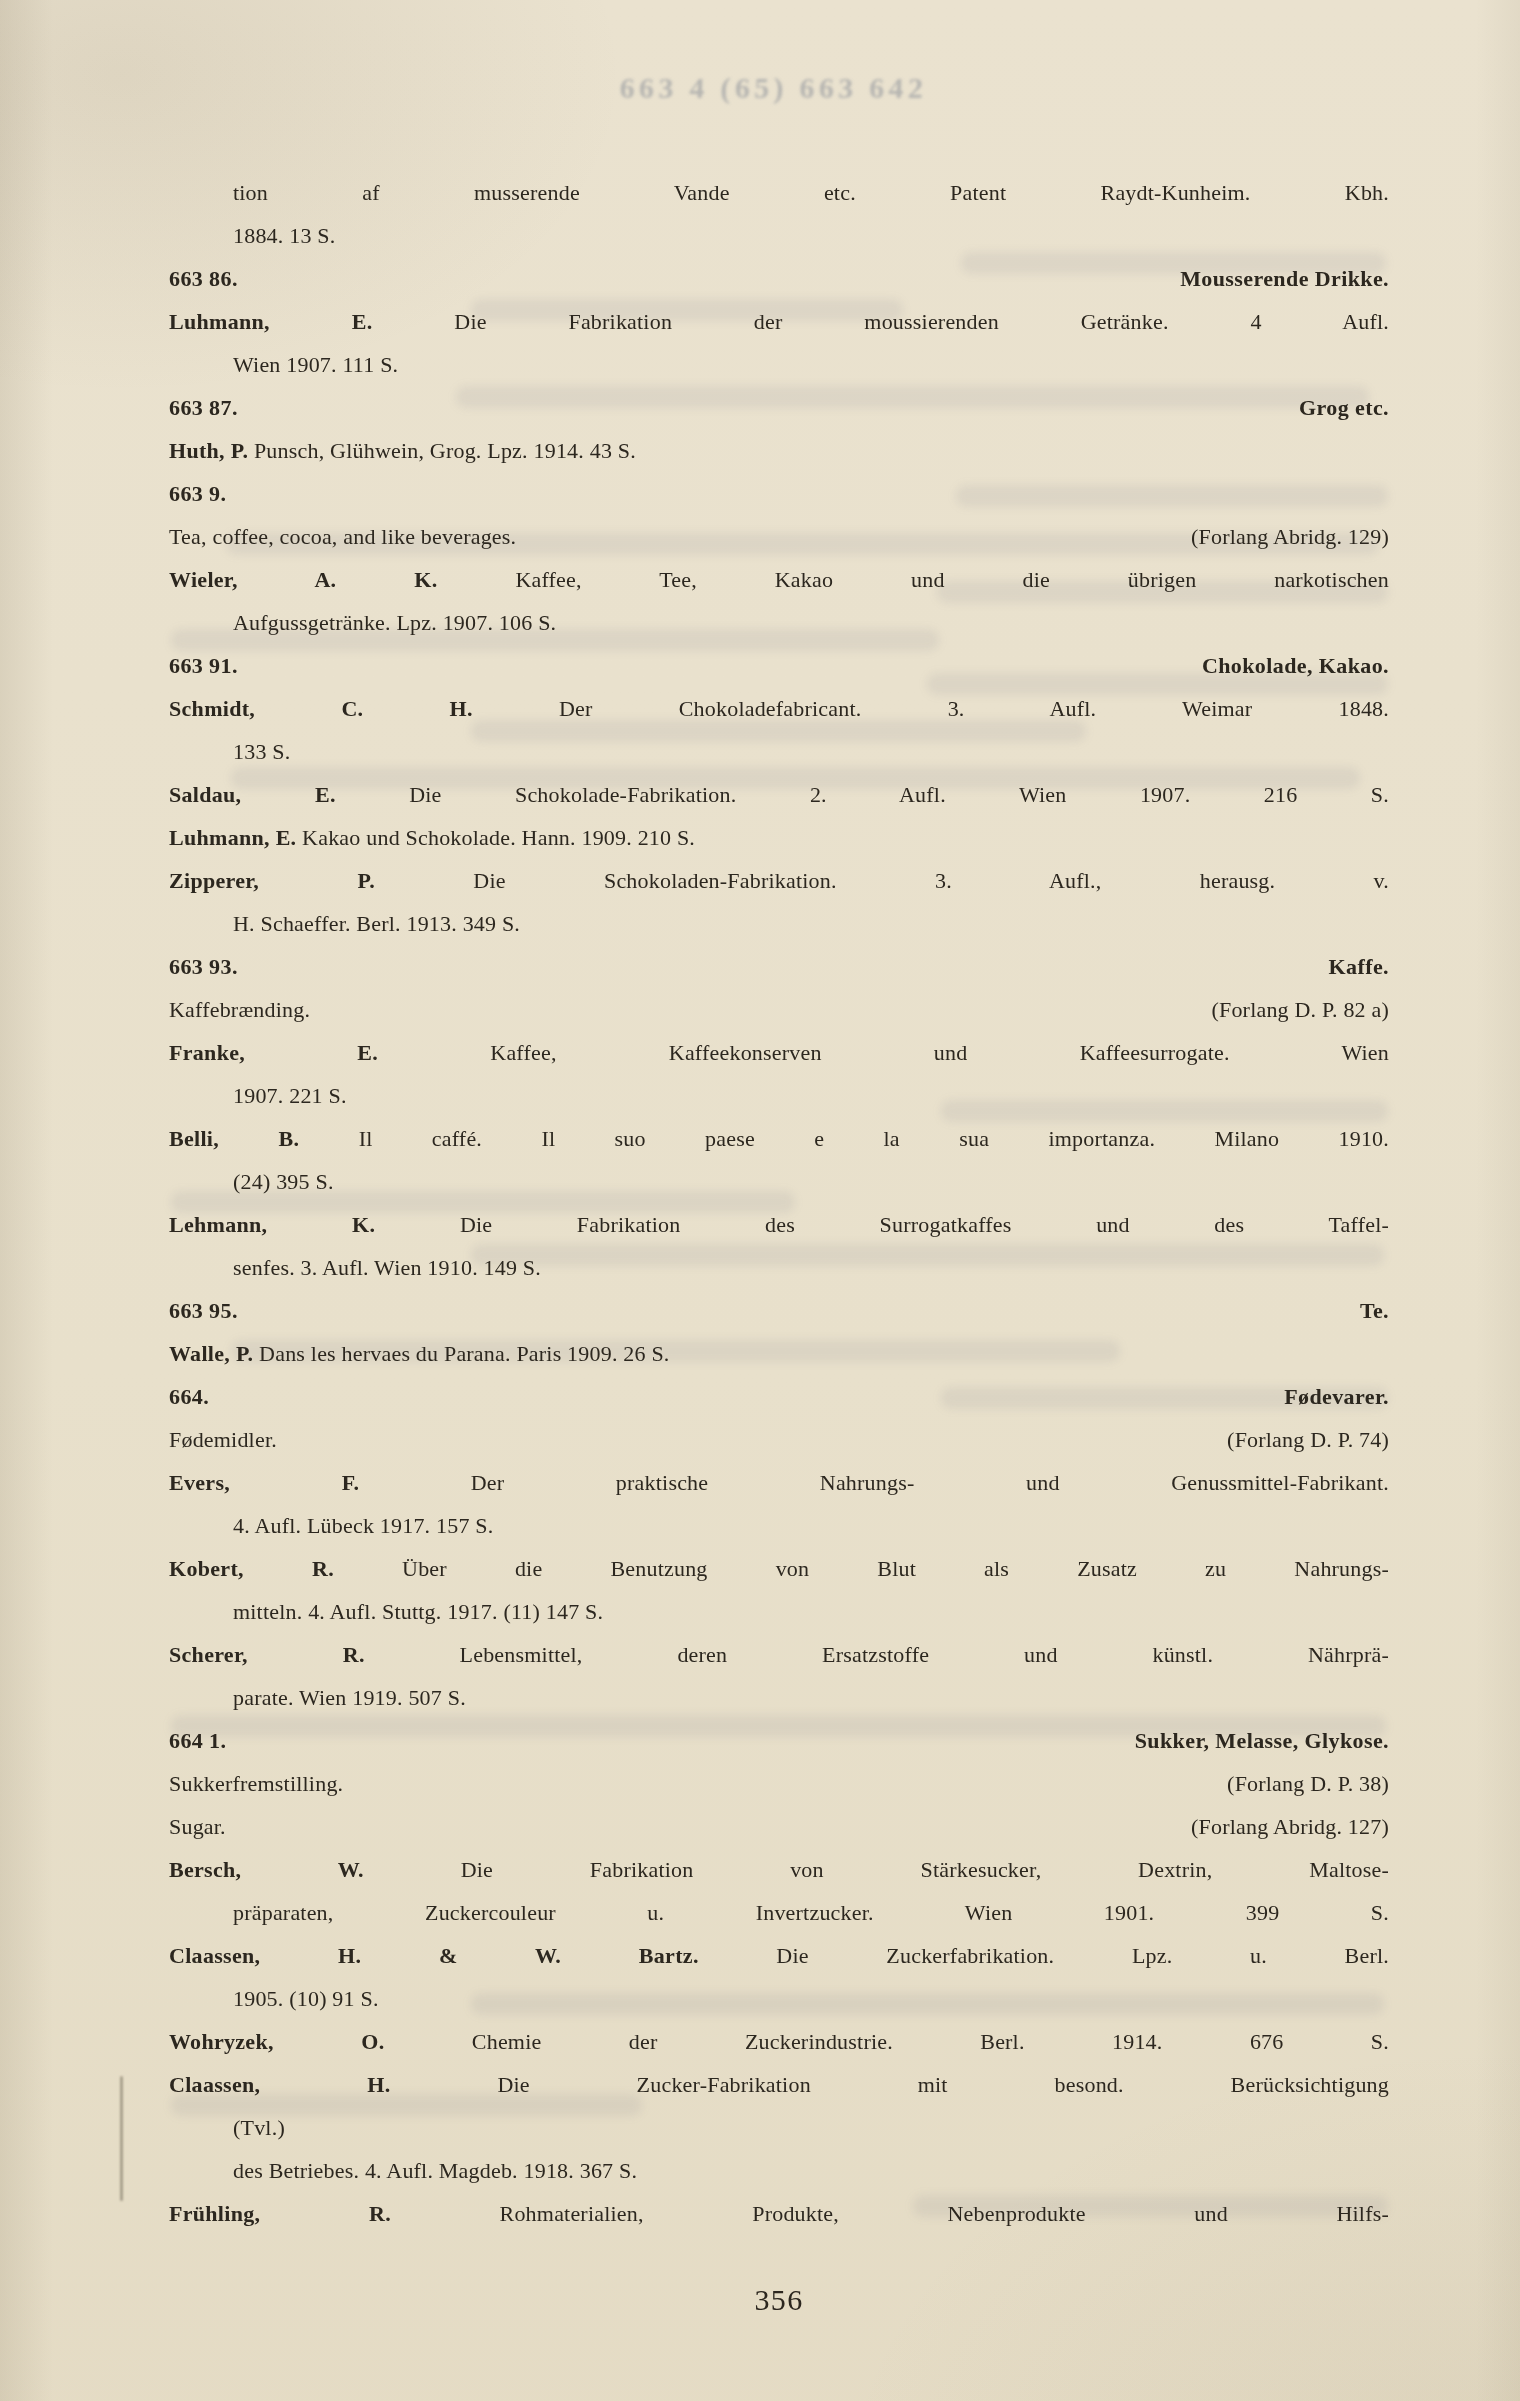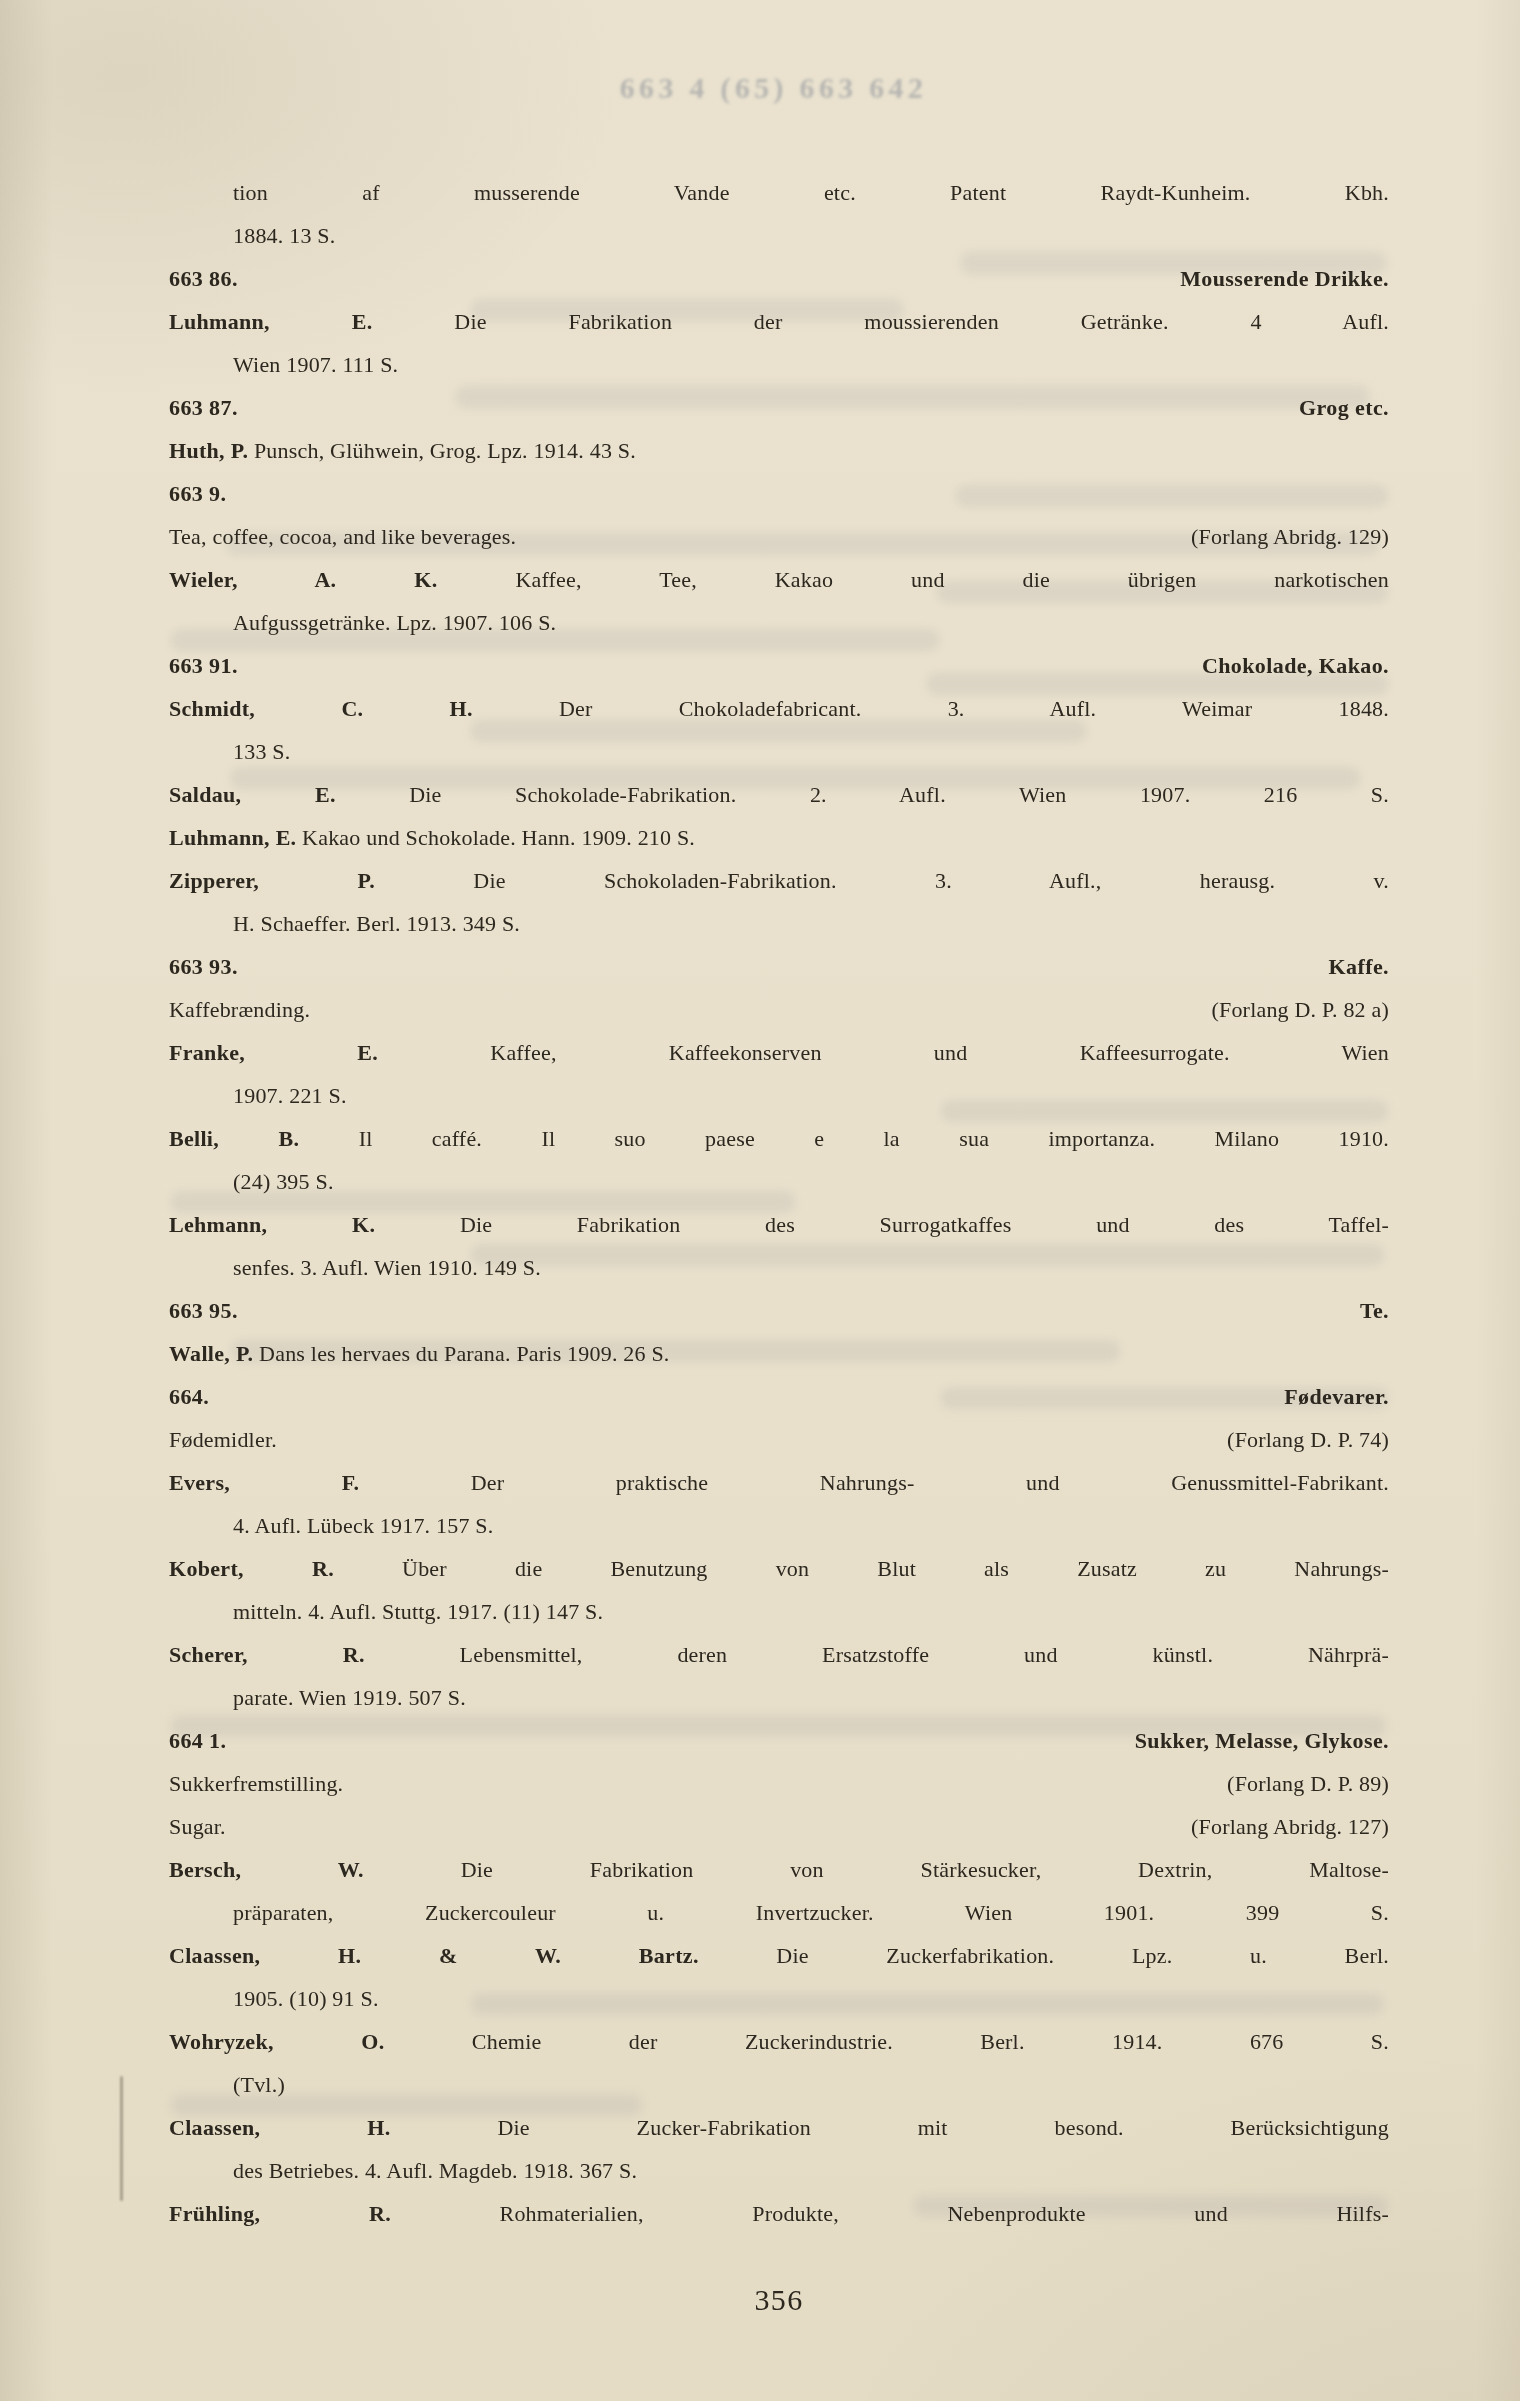--- a/index.html
+++ b/index.html
@@ -141,32 +141,32 @@
       <div class="line full"><b>Kobert, R.</b> Über die Benutzung von Blut als Zusatz zu Nahrungs-</div>
       <div class="line indent">mitteln. 4. Aufl. Stuttg. 1917. (11) 147 S.</div>
       <div class="line full"><b>Scherer, R.</b> Lebensmittel, deren Ersatzstoffe und künstl. Nährprä-</div>
       <div class="line indent">parate. Wien 1919. 507 S.</div>
       <div class="line flexline section">
         <span>664 1.</span>
         <span>Sukker, Melasse, Glykose.</span>
       </div>
       <div class="line flexline crossref">
         <span>Sukkerfremstilling.</span>
-        <span>(Forlang D. P. 89)</span>
+        <span>(Forlang D. P. 38)</span>
       </div>
       <div class="line flexline crossref">
         <span>Sugar.</span>
         <span>(Forlang Abridg. 127)</span>
       </div>
       <div class="line full"><b>Bersch, W.</b> Die Fabrikation von Stärkesucker, Dextrin, Maltose-</div>
       <div class="line full indent">präparaten, Zuckercouleur u. Invertzucker. Wien 1901. 399 S.</div>
       <div class="line full"><b>Claassen, H. &amp; W. Bartz.</b> Die Zuckerfabrikation. Lpz. u. Berl.</div>
       <div class="line indent">1905. (10) 91 S.</div>
       <div class="line full"><b>Wohryzek, O.</b> Chemie der Zuckerindustrie. Berl. 1914. 676 S.</div>
+      <div class="line full"><b>Claassen, H.</b> Die Zucker-Fabrikation mit besond. Berücksichtigung</div>
       <div class="line indent">(Tvl.)</div>
-      <div class="line full"><b>Claassen, H.</b> Die Zucker-Fabrikation mit besond. Berücksichtigung</div>
       <div class="line indent">des Betriebes. 4. Aufl. Magdeb. 1918. 367 S.</div>
       <div class="line full"><b>Frühling, R.</b> Rohmaterialien, Produkte, Nebenprodukte und Hilfs-</div>
     </div>
 
   <div class="page-number">356</div>
 </div>
 
 
 </body></html>

